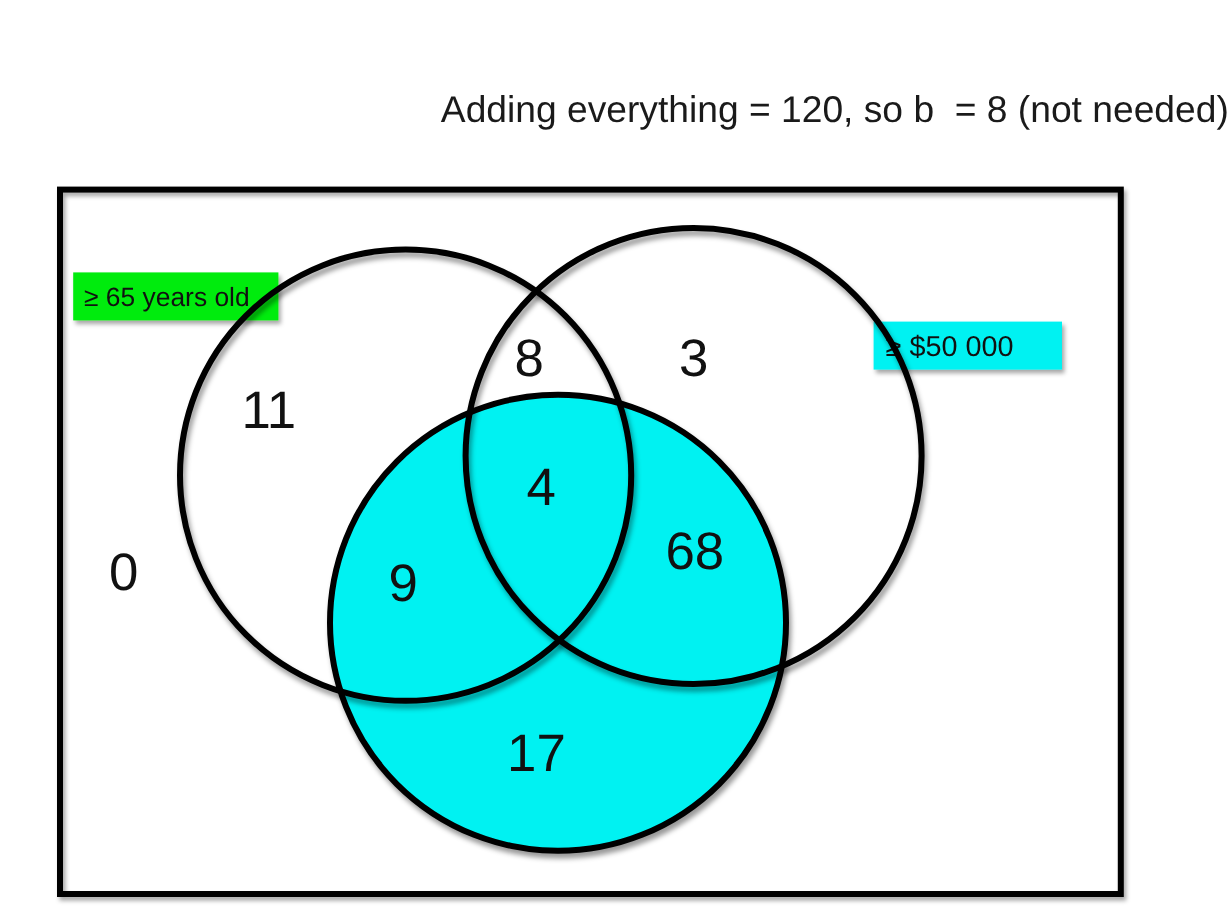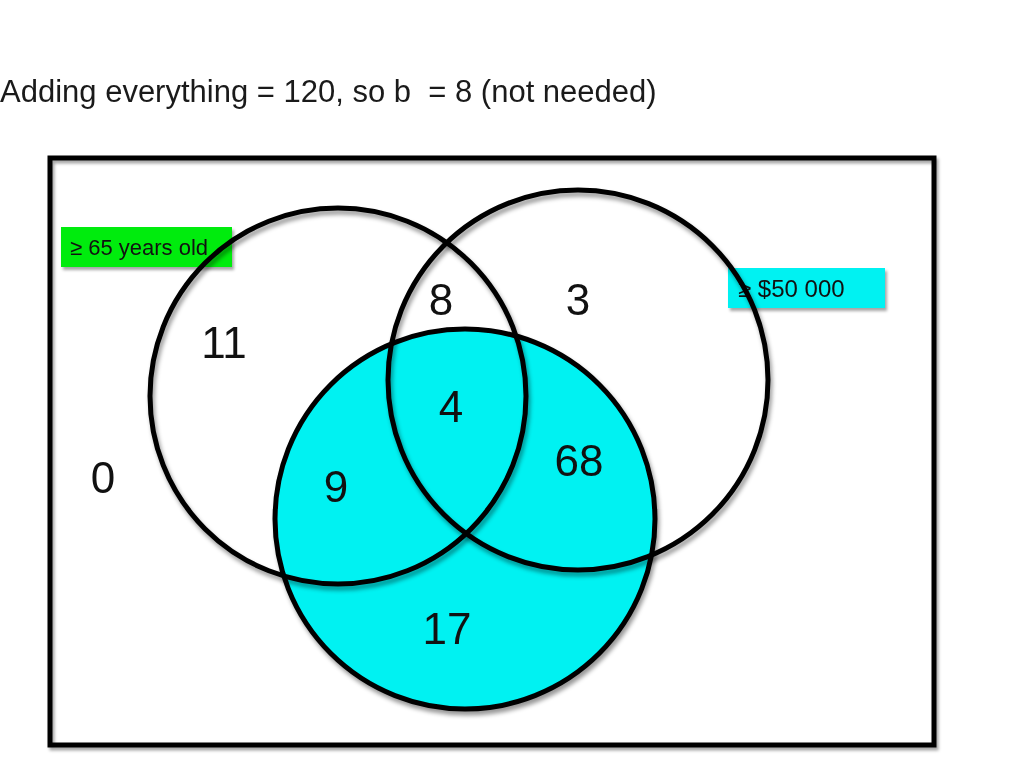--- a/index.html
+++ b/index.html
@@ -15,21 +15,21 @@
     position: relative;
     width: 1024px;
     height: 768px;
     background: #ffffff;
   }
   .slide-title {
     position: absolute;
     top: 74px;
     left: 0;
     width: 1024px;
-    text-align: left;
+    text-align: right;
     font-size: 31px;
     color: #1a1a1a;
     white-space: pre;
     letter-spacing: 0px;
   }
   svg.venn {
     position: absolute;
     top: 0;
     left: 0;
   }

